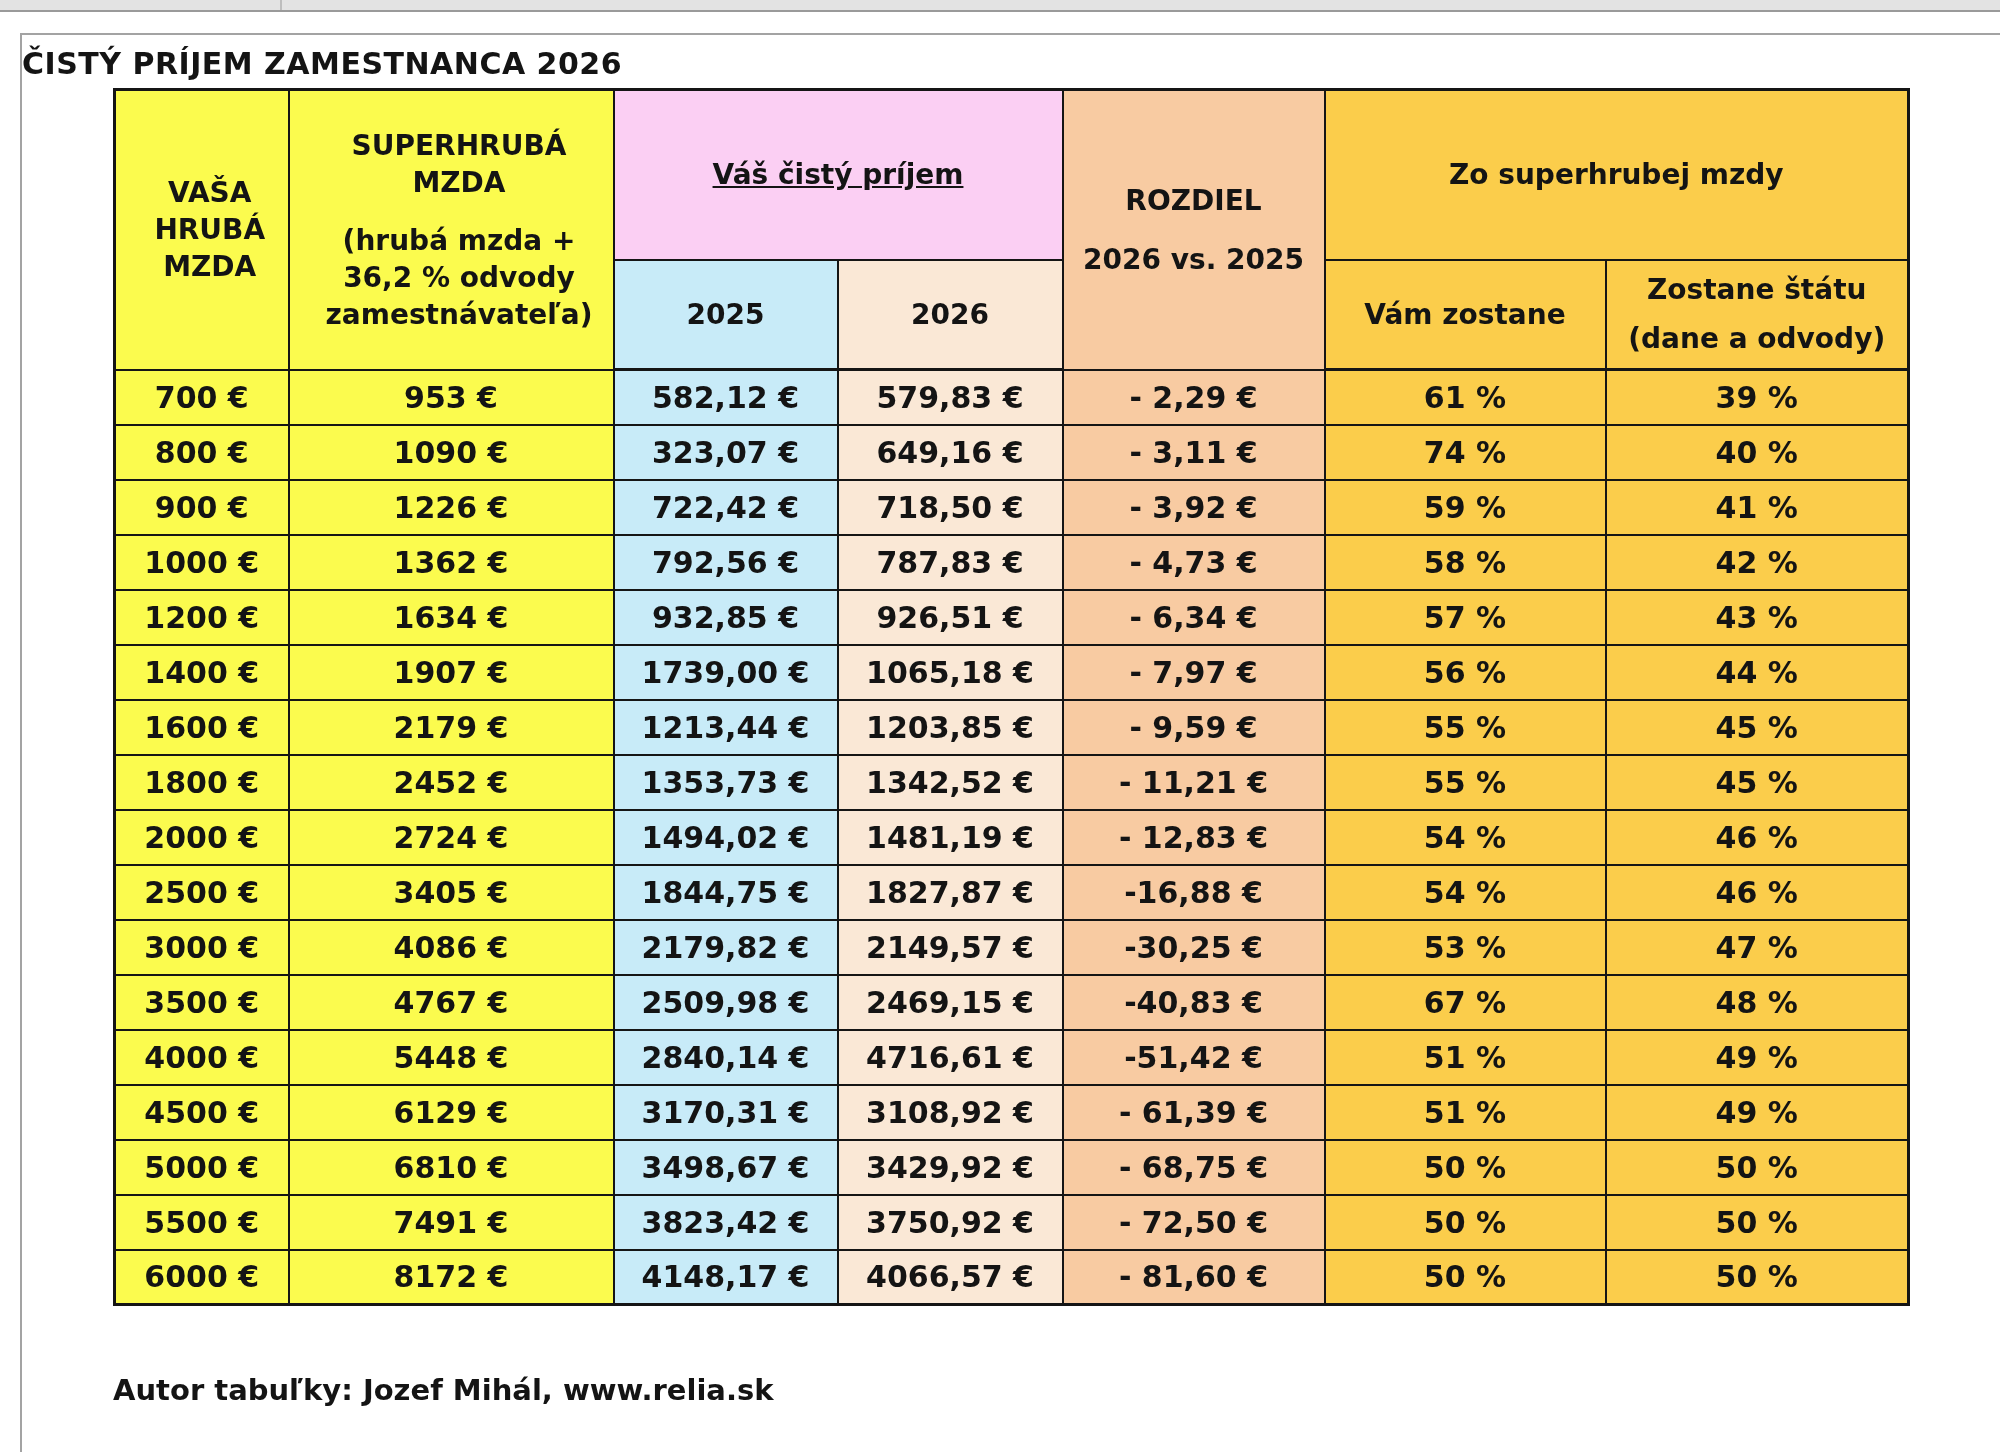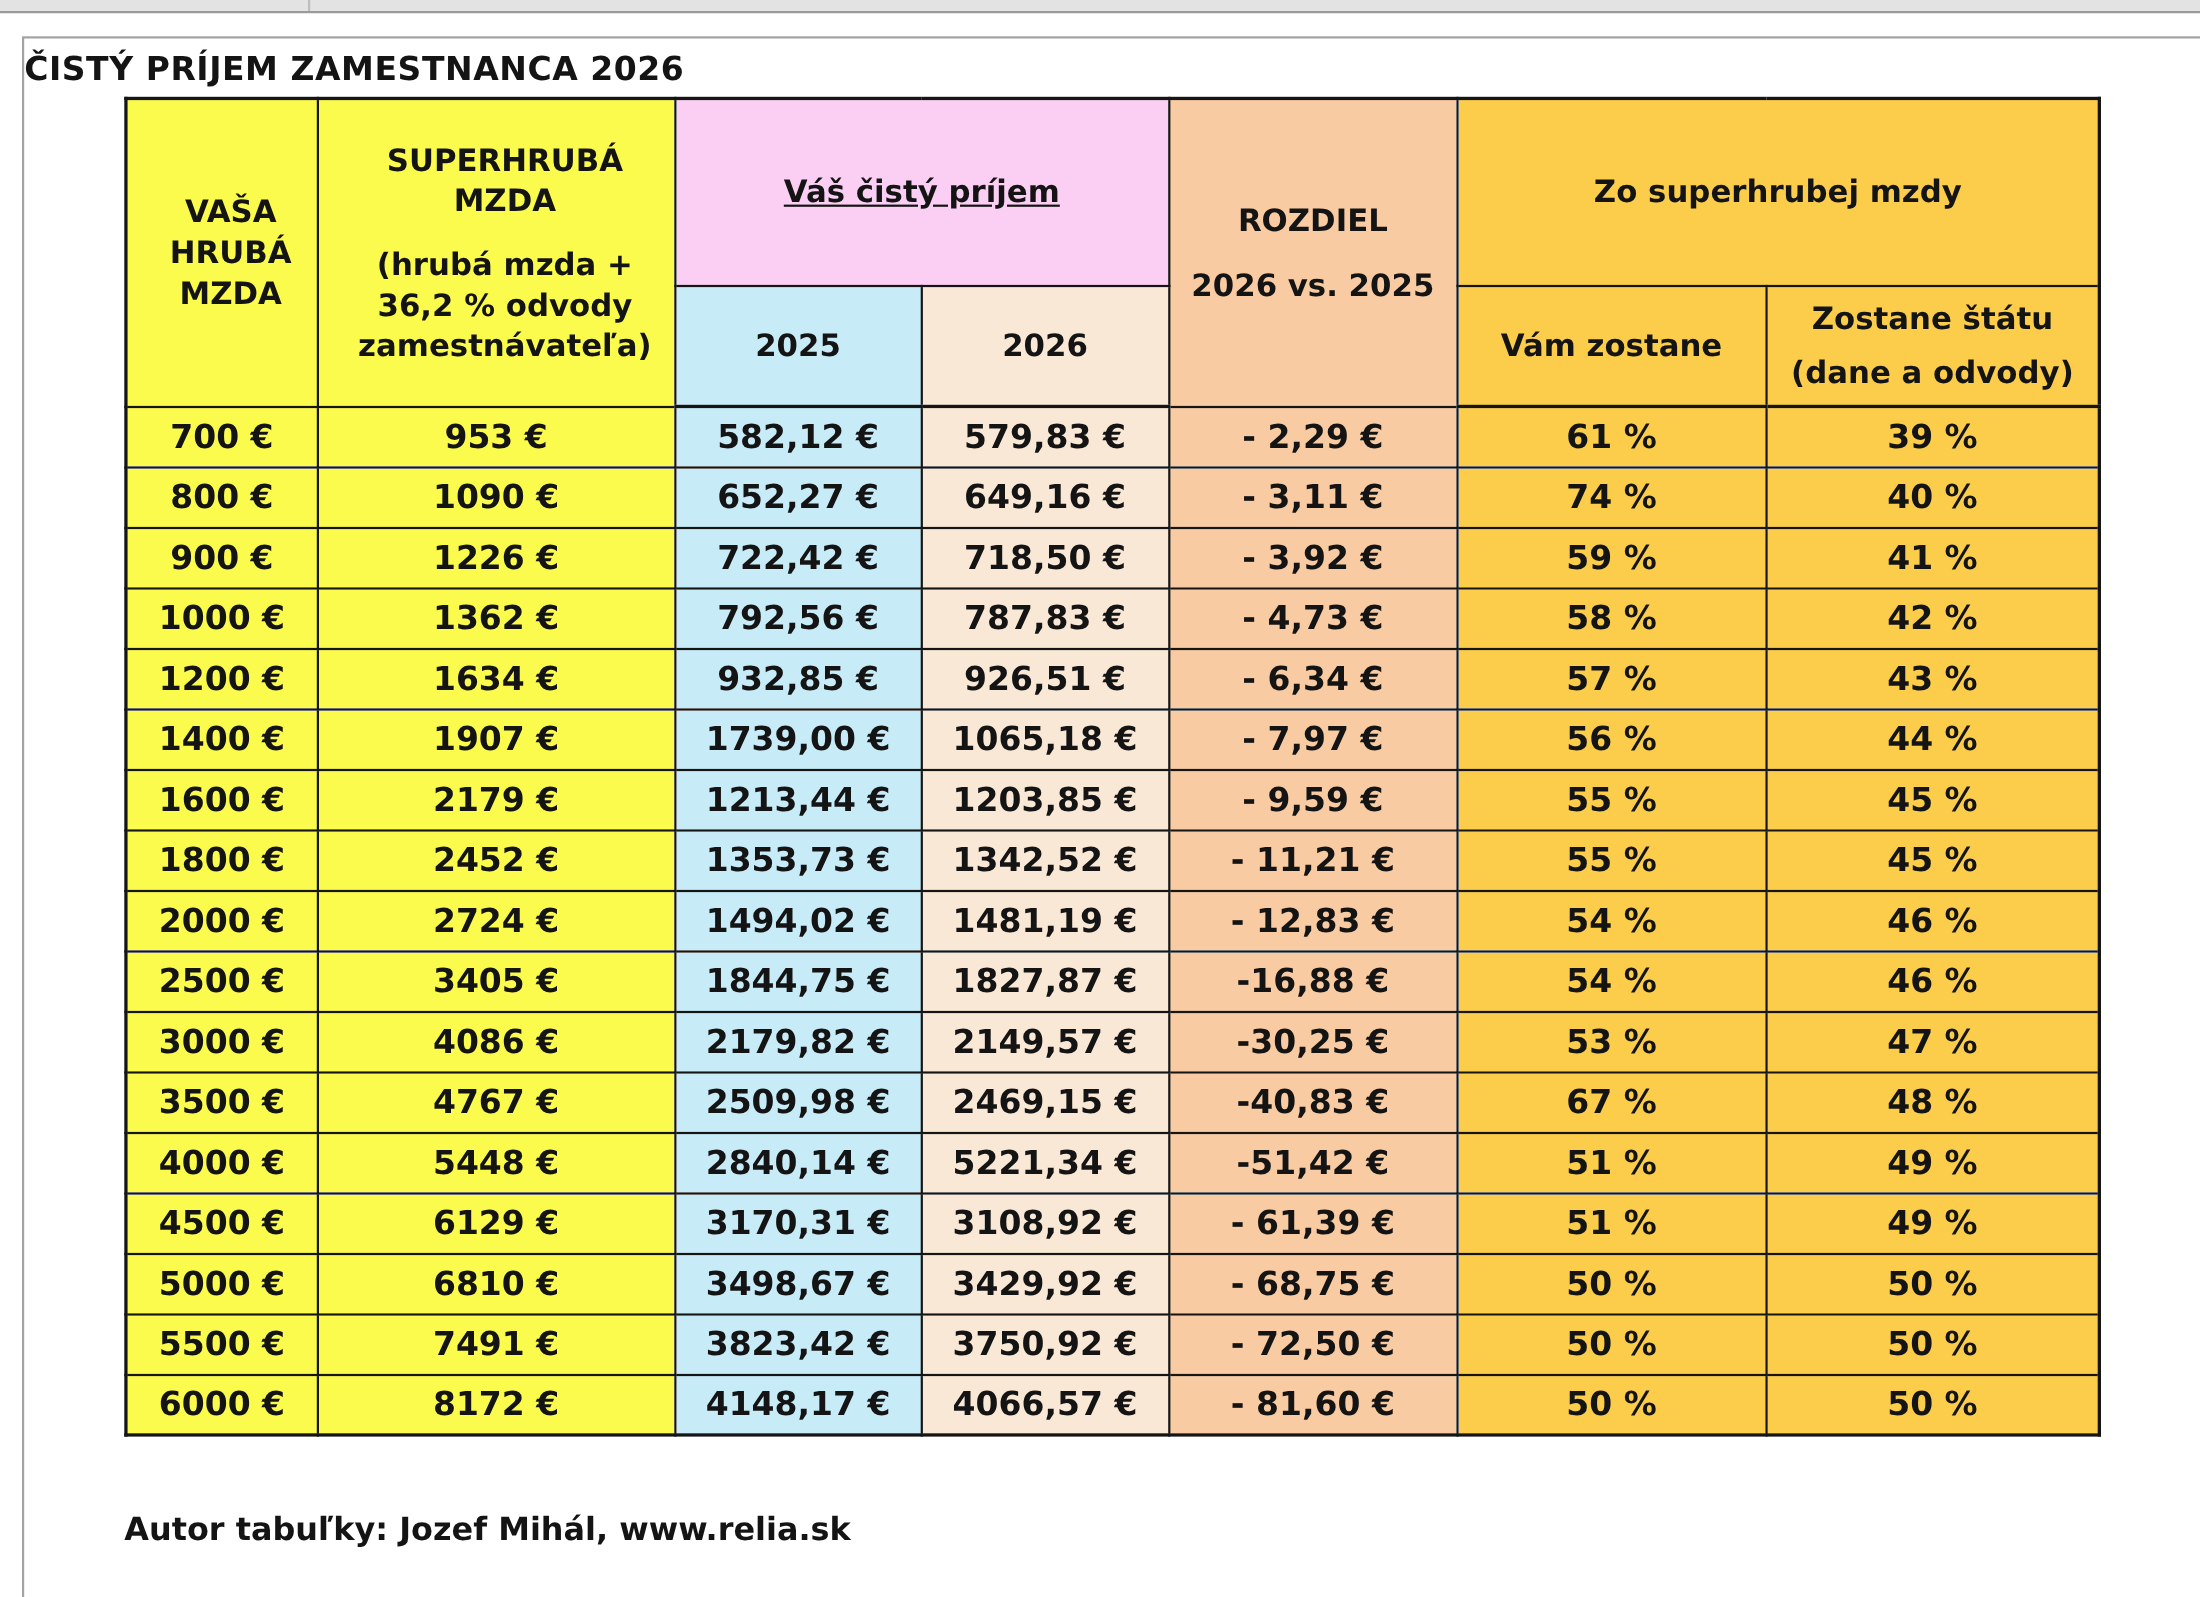--- a/index.html
+++ b/index.html
@@ -115,21 +115,21 @@
         <td class="bg-yellow">953 €</td>
         <td class="bg-blue">582,12 €</td>
         <td class="bg-peach">579,83 €</td>
         <td class="bg-apricot">- 2,29 €</td>
         <td class="bg-gold">61 %</td>
         <td class="bg-gold">39 %</td>
       </tr>
         <tr>
         <td class="bg-yellow">800 €</td>
         <td class="bg-yellow">1090 €</td>
-        <td class="bg-blue">652,27 €</td>
+        <td class="bg-blue">323,07 €</td>
         <td class="bg-peach">649,16 €</td>
         <td class="bg-apricot">- 3,11 €</td>
         <td class="bg-gold">74 %</td>
         <td class="bg-gold">40 %</td>
       </tr>
         <tr>
         <td class="bg-yellow">900 €</td>
         <td class="bg-yellow">1226 €</td>
         <td class="bg-blue">722,42 €</td>
         <td class="bg-peach">718,50 €</td>
@@ -215,21 +215,21 @@
         <td class="bg-blue">2509,98 €</td>
         <td class="bg-peach">2469,15 €</td>
         <td class="bg-apricot">-40,83 €</td>
         <td class="bg-gold">67 %</td>
         <td class="bg-gold">48 %</td>
       </tr>
         <tr>
         <td class="bg-yellow">4000 €</td>
         <td class="bg-yellow">5448 €</td>
         <td class="bg-blue">2840,14 €</td>
-        <td class="bg-peach">5221,34 €</td>
+        <td class="bg-peach">4716,61 €</td>
         <td class="bg-apricot">-51,42 €</td>
         <td class="bg-gold">51 %</td>
         <td class="bg-gold">49 %</td>
       </tr>
         <tr>
         <td class="bg-yellow">4500 €</td>
         <td class="bg-yellow">6129 €</td>
         <td class="bg-blue">3170,31 €</td>
         <td class="bg-peach">3108,92 €</td>
         <td class="bg-apricot">- 61,39 €</td>

